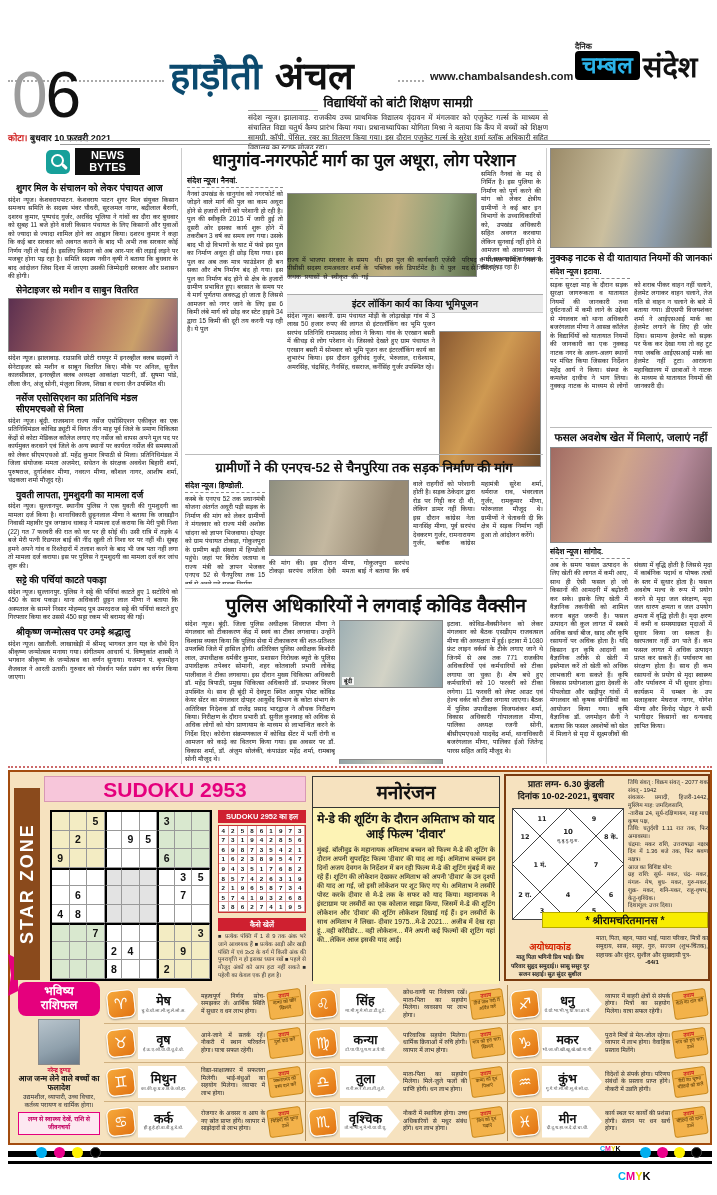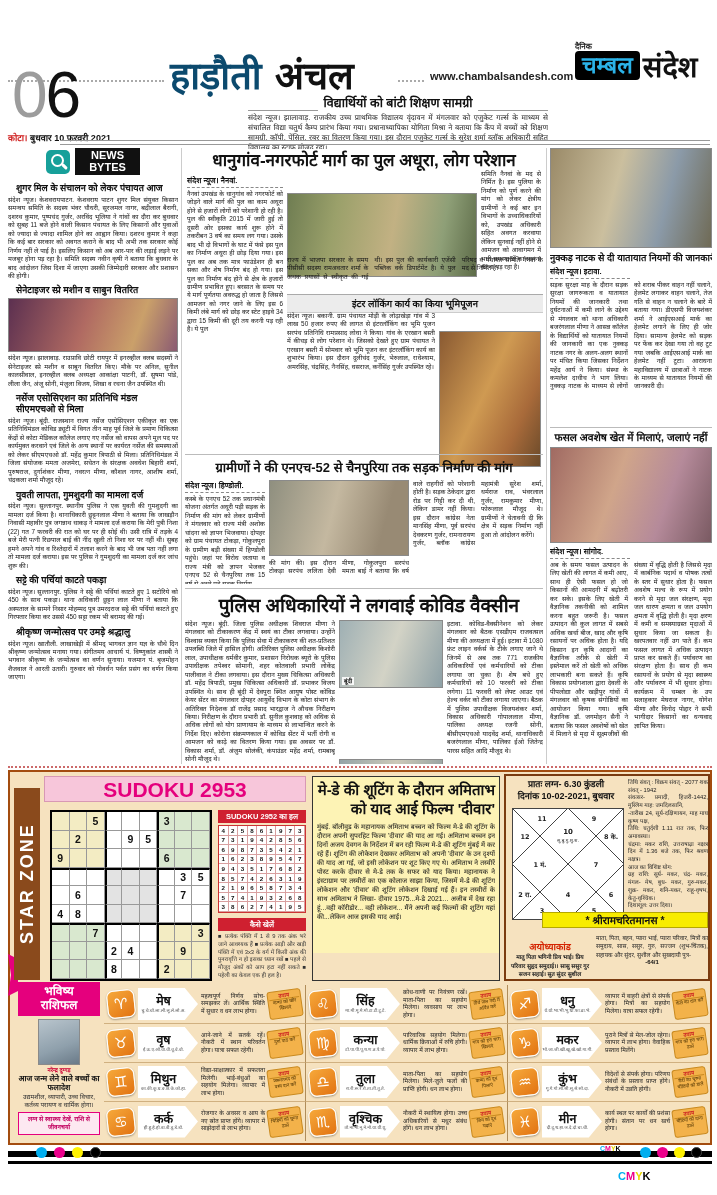--- a/index.html
+++ b/index.html
@@ -64,31 +64,31 @@
 .su-cell{border-right:1px solid #999;border-bottom:1px solid #999;display:flex;align-items:center;justify-content:center;font-size:10.5px;font-weight:bold}
 .su-cell.bl{border-left:2px solid #000}.su-cell.bt{border-top:2px solid #000}
 .t0{background:#fff}.t1{background:#f3ecc3}.t2{background:#d9e8cf}.t3{background:#e3e3e3}
 .redband{background:#cf2030;color:#fff;font-size:7.5px;font-weight:bold;text-align:center;line-height:13px}
 .sol-grid{display:grid;grid-template-columns:repeat(9,1fr);grid-template-rows:repeat(9,1fr);border:1px solid #c33;background:#fff}
 .sol-cell{border-right:1px solid #d9a0a0;border-bottom:1px solid #d9a0a0;display:flex;align-items:center;justify-content:center;font-size:6.2px;font-weight:bold}
 .howto{font-size:5.8px;line-height:1.35;text-align:justify;color:#333}
 .ent-box{border:1.5px solid #333}
 .ent-title{font-size:19px;font-weight:bold;text-align:center;padding:2px 0;border-bottom:1.5px solid #333}
 .ent-inner{background:#fdf3b5;height:100%;padding:4px}
-.ent-head{font-size:15px;font-weight:bold;text-align:right;line-height:1.25;margin-bottom:3px}
+.ent-head{font-size:12px;font-weight:bold;text-align:center;line-height:1.25;margin-bottom:3px}
 .ent-body{font-size:6.8px;line-height:1.33;text-align:justify}
 .panch-box{border:2px solid #7a3b10}
 .panch-head{font-size:9px;font-weight:bold;text-align:center;line-height:1.3}
 .panch-line{font-size:5.8px;line-height:1.33;text-align:justify;color:#222}
 .banner{background:#f8ec00;font-size:10.5px;font-weight:bold;text-align:center;line-height:15px;border:1px solid #b5a800}
 .ayo-title{color:#d42300;font-size:9.5px;font-weight:bold;text-align:center}
 .ayo-verse{font-size:5.9px;font-weight:bold;text-align:center;line-height:1.45;color:#222}
 .meaning{font-size:5.9px;line-height:1.4;text-align:justify;color:#222}
 .ref{font-size:6px;font-weight:bold;text-align:center}
-.bh-title{background:#e5007d;color:#fff;font-size:12px;font-weight:bold;text-align:center;line-height:1.15;border-radius:0;padding:3px 0}
+.bh-title{background:#e5007d;color:#fff;font-size:12px;font-weight:bold;text-align:center;line-height:1.15;border-radius:8px;padding:3px 0}
 .bh-name{font-size:5.8px;color:#c03;text-align:center;font-weight:bold}
 .bh-bold{font-size:7.8px;font-weight:bold;text-align:center;line-height:1.25}
 .bh-text{font-size:6.3px;text-align:center;line-height:1.3;color:#333}
 .bh-note{border:1px solid #e5007d;background:#fde8f1;color:#c2005f;font-size:6.2px;font-weight:bold;text-align:center;line-height:1.3;padding:2px}
 .zo-grid{display:grid;grid-template-columns:repeat(3,1fr);grid-template-rows:repeat(4,39px);grid-auto-flow:column}
 .zo-cell{display:flex;align-items:center;gap:3px;padding:2px 3px;border-bottom:1px solid #d0b080;border-right:1px solid #b08d5a;overflow:hidden}
 .zo-cell:nth-child(4n){border-bottom:none}
 .zo-cell:nth-child(n+9){border-right:none}
 .zo-icon{width:28px;min-width:28px;height:28px;border-radius:7px;background:linear-gradient(145deg,#f6a93b,#e27312);border:1px solid #fff;box-shadow:0 1px 2px rgba(0,0,0,.35);display:flex;align-items:center;justify-content:center;transform:rotate(-6deg)}
 .zo-glyph{color:#fff;font-size:15px;font-weight:bold}
@@ -176,21 +176,21 @@
       <div class="abs" style="left:0;top:0;width:80px;height:104px;overflow:hidden">
         <div class="byline">संदेश न्यूज। हिण्डोली.</div>
         <div class="body-xs">कस्बे के एनएच 52 तक प्रधानमंत्री योजना अंतर्गत अधूरी पड़ी सड़क के निर्माण की मांग को लेकर ग्रामीणों ने मंगलवार को राज्य मंत्री अशोक चांदना को ज्ञापन भिजवाया। दोपहर को ग्राम पंचायत टोकड़ा, गोकुलपुरा के ग्रामीण बड़ी संख्या में हिण्डोली पहुंचे। जहां पर विरोध जताया व राज्य मंत्री को ज्ञापन भेजकर एनएच 52 से चैनपुरिया तक 15 वर्ष से अधूरे पड़े सड़क निर्माण</div>
       </div>
       <div class="abs photo ph-nh52" style="left:84px;top:0;width:140px;height:76px"></div>
       <div class="abs body-xs cols2" style="left:84px;top:79px;width:140px;height:25px;overflow:hidden">की मांग की। इस दौरान टोकड़ा सरपंच ललिता देवी मीणा, गोकुलपुरा सरपंच ममता बाई ने बताया कि वर्ष 2005 में यह सड़क प्रधानमंत्री योजना निर्माण विभाग के अधिकारियों की लापरवाही के चलते अधूरी रह गई थी। जिससे यहां से गुजरने</div>
       <div class="abs body-xs cols2" style="left:228px;top:0;width:130px;height:104px;overflow:hidden">वाले राहगीरों को परेशानी होती है। सड़क ठेकेदार द्वारा रोड पर गिट्टी कर दी थी, लेकिन डामर नहीं किया। इस दौरान कांग्रेस नेता मानसिंह मीणा, पूर्व सरपंच देवकरण गुर्जर, रामनारायण गुर्जर, ब्लॉक कांग्रेस महामंत्री सुरेश शर्मा, धर्मराज राव, भंवरलाल गुर्जर, रामकुमार मीणा, फोरूलाल मौजूद थे। ग्रामीणों ने चेतावनी दी कि क्षेत्र में सड़क निर्माण नहीं हुआ तो आंदोलन करेंगे।</div>
     </div>
 
     <div class="abs hr" style="left:0;top:440px;width:358px"></div>
-    <div class="abs hl-vac" style="left:5px;top:444px;width:358px">पुलिस अधिकारियों ने लगवाई कोविड वैक्सीन</div>
+    <div class="abs hl-vac" style="left:12px;top:444px;width:358px">पुलिस अधिकारियों ने लगवाई कोविड वैक्सीन</div>
     <div class="abs" style="left:0;top:472px;width:358px;height:144px">
       <div class="abs body-xs" style="left:0;top:0;width:150px;height:144px;overflow:hidden">संदेश न्यूज। बूंदी. जिला पुलिस अधीक्षक शिवराज मीणा ने मंगलवार को टीकाकरण केंद्र में स्वयं का टीका लगवाया। उन्होंने विश्वास व्यक्त किया कि पुलिस सेवा में टीकाकरण की शत-प्रतिशत उपलब्धि जिले में हासिल होगी। अतिरिक्त पुलिस अधीक्षक किशोरी लाल, उपाधीक्षक धर्मवीर कुमार, प्रशासन निरोधक ब्यूरो के पुलिस उपाधीक्षक तपेश्वर सोमानी, शहर कोतवाली प्रभारी लोकेंद्र पालीवाल ने टीका लगवाया। इस दौरान मुख्य चिकित्सा अधिकारी डॉ. महेंद्र त्रिपाठी, प्रमुख चिकित्सा अधिकारी डॉ. प्रभाकर विजय उपस्थित थे। साथ ही बूंदी में देवपुरा स्थित आयुष पोस्ट कोविड केयर सेंटर का मंगलवार दोपहर आयुर्वेद विभाग के कोटा संभाग के अतिरिक्त निदेशक डॉ राजेंद्र प्रसाद भारद्वाज ने औचक निरीक्षण किया। निरीक्षण के दौरान प्रभारी डॉ. सुनील कुशवाह को अधिक से अधिक लोगों को योग प्राणायाम के माध्यम से लाभान्वित करने के निर्देश दिए। कोरोना संक्रमणकाल में कोविड सेंटर में भर्ती रोगी व आमजन को काढ़े का वितरण किया गया। इस अवसर पर डॉ. विकास शर्मा, डॉ. अंजुम सोलंकी, कंपाउंडर महेंद्र शर्मा, रामबाबू सोनी मौजूद थे।</div>
       <div class="abs photo ph-vac1" style="left:154px;top:0;width:104px;height:68px">
           <span class="chip">बूंदी</span>
         </div>
       <div class="abs photo ph-vac2" style="left:154px;top:71px;width:104px;height:73px"></div>
       <div class="abs body-xs" style="left:262px;top:0;width:96px;height:144px;overflow:hidden">इटावा. कोविड-वैक्सीनेशन को लेकर मंगलवार को बैठक एसडीएम राजवत्सल मीणा की अध्यक्षता में हुई। इटावा में 1080 फ्रंट लाइन वर्कर्स के टीके लगाए जाने थे जिनमें से अब तक 771 राजकीय अधिकारियों एवं कर्मचारियों को टीका लगाया जा चुका है। शेष बचे हुए कर्मचारियों को 10 फरवरी को टीका लगेगा। 11 फरवरी को लेफ्ट आउट एवं हेल्थ वर्कर को टीका लगाया जाएगा। बैठक में पुलिस उपाधीक्षक विजयशंकर शर्मा, विकास अधिकारी गोपाललाल मीणा, पालिका अध्यक्ष रजनी सोनी, बीसीएमएचओ यादवेंद्र शर्मा, थानाधिकारी बजरंगलाल मीणा, पालिका ईओ जितेन्द्र पारस सहित आदि मौजूद थे।</div>
     </div>
   </div>
   <div class="abs vline" style="left:546px;top:148px;height:616px"></div>
@@ -378,20 +378,21 @@
         <div class="sol-cell">7</div>
         <div class="sol-cell">4</div>
         <div class="sol-cell">1</div>
         <div class="sol-cell">9</div>
         <div class="sol-cell">5</div>
       </div>
     <div class="abs redband" style="left:208px;top:146px;width:88px">कैसे खेलें</div>
     <div class="abs howto" style="left:208px;top:161px;width:88px;height:48px;overflow:hidden">■ प्रत्येक पंक्ति में 1 से 9 तक अंक भरे जाने आवश्यक हैं ■ प्रत्येक आड़ी और खड़ी पंक्ति में एवं 3x3 के वर्ग में किसी अंक की पुनरावृत्ति न हो इसका ध्यान रखें ■ पहले से मौजूद अंकों को आप हटा नहीं सकते ■ पहेली का केवल एक ही हल है।</div>
 
     <div class="abs ent-box" style="left:302px;top:4px;width:188px;height:205px">
+      <div class="ent-title">मनोरंजन</div>
       <div class="ent-inner" style="height:176px;overflow:hidden">
         <div class="ent-head">मे-डे की शूटिंग के दौरान अमिताभ को याद आई फिल्म 'दीवार'</div>
         <div class="ent-body" style="height:144px;overflow:hidden">मुंबई. बॉलीवुड के महानायक अमिताभ बच्चन को फिल्म मे-डे की शूटिंग के दौरान अपनी सुपरहिट फिल्म 'दीवार' की याद आ गई। अमिताभ बच्चन इन दिनों अजय देवगन के निर्देशन में बन रही फिल्म मे-डे की शूटिंग मुंबई में कर रहे हैं। शूटिंग की लोकेशन देखकर अमिताभ को अपनी 'दीवार' के उन दृश्यों की याद आ गई, जो इसी लोकेशन पर शूट किए गए थे। अमिताभ ने तस्वीरें पोस्ट करके दीवार से मे-डे तक के सफर को याद किया। महानायक ने इंस्टाग्राम पर तस्वीरों का एक कोलाज साझा किया, जिसमें मे-डे की शूटिंग लोकेशन और 'दीवार' की शूटिंग लोकेशन दिखाई गई हैं। इन तस्वीरों के साथ अमिताभ ने लिखा- दीवार 1975...मे-डे 2021... अजीब में देख रहा हूं...वही कॉरीडोर... वही लोकेशन... मैंने अपनी कई फिल्मों की शूटिंग यहां की...लेकिन आज इसकी याद आई।</div>
       </div>
     </div>
 
     <div class="abs panch-box" style="left:494px;top:2px;width:206px;height:207px;overflow:hidden">
       <div class="abs panch-head" style="left:2px;top:3px;width:116px">
         <div>प्रातः लग्न- 6.30 कुंडली</div>
         <div>दिनांक 10-02-2021, बुधवार</div>

